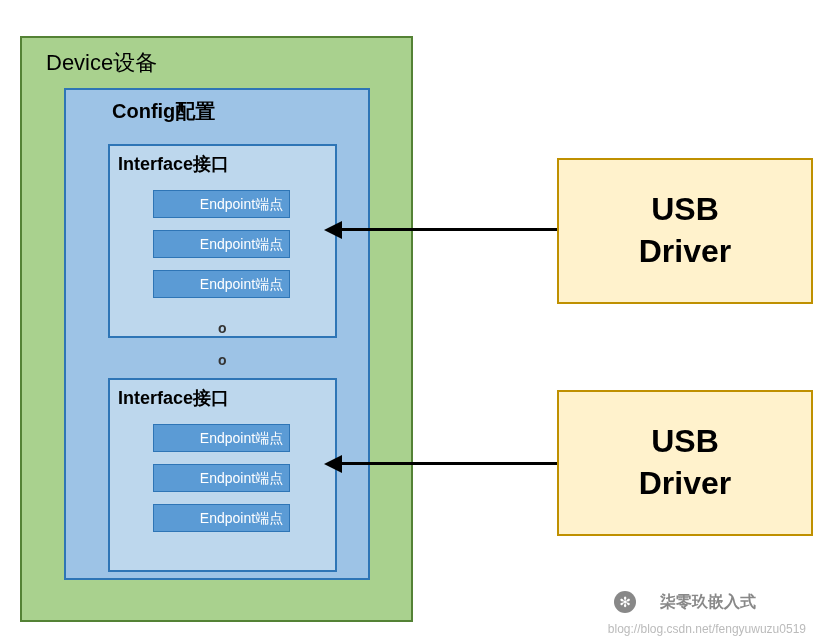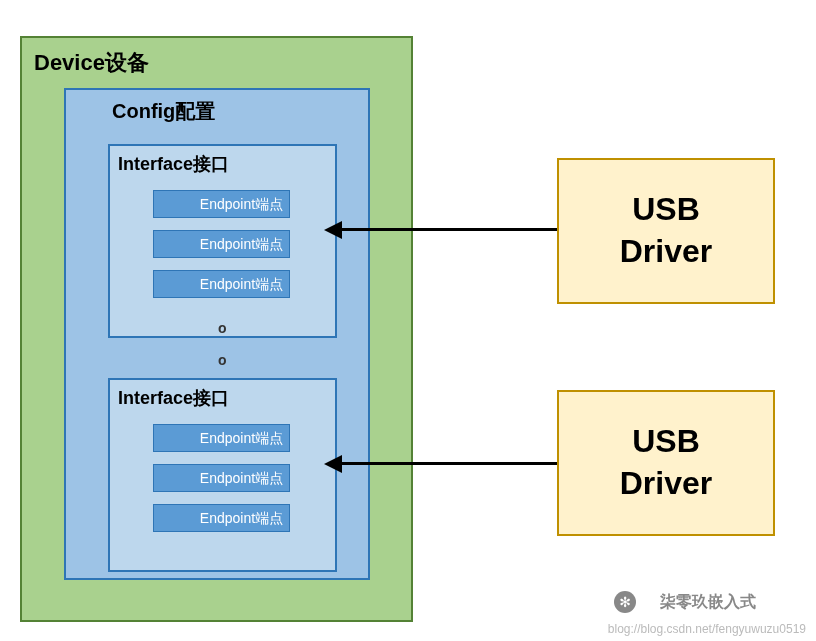--- a/index.html
+++ b/index.html
@@ -14,24 +14,24 @@
       position: absolute;
       left: 20px;
       top: 36px;
       width: 393px;
       height: 586px;
       background: #a9d18e;
       border: 2px solid #548235;
     }
     .device-title {
       position: absolute;
-      left: 12px;
+      left: 24px;
       top: 10px;
       font-size: 22px;
-      font-weight: bold;
+      font-weight: normal;
       color: #000;
     }
     .config-box {
       position: absolute;
       left: 64px;
       top: 88px;
       width: 306px;
       height: 492px;
       background: #9dc3e6;
       border: 2px solid #2e75b6;
@@ -84,21 +84,21 @@
       position: absolute;
       left: 218px;
       font-size: 14px;
       color: #333;
       font-weight: bold;
     }
     .dot1 { top: 320px; }
     .dot2 { top: 352px; }
     .driver-box {
       position: absolute;
-      width: 218px;
+      width: 256px;
       height: 146px;
       background: #fff2cc;
       border: 2px solid #bf9000;
       display: flex;
       flex-direction: column;
       justify-content: center;
       align-items: center;
     }
     .drv1 { left: 557px; top: 158px; }
     .drv2 { left: 557px; top: 390px; }

